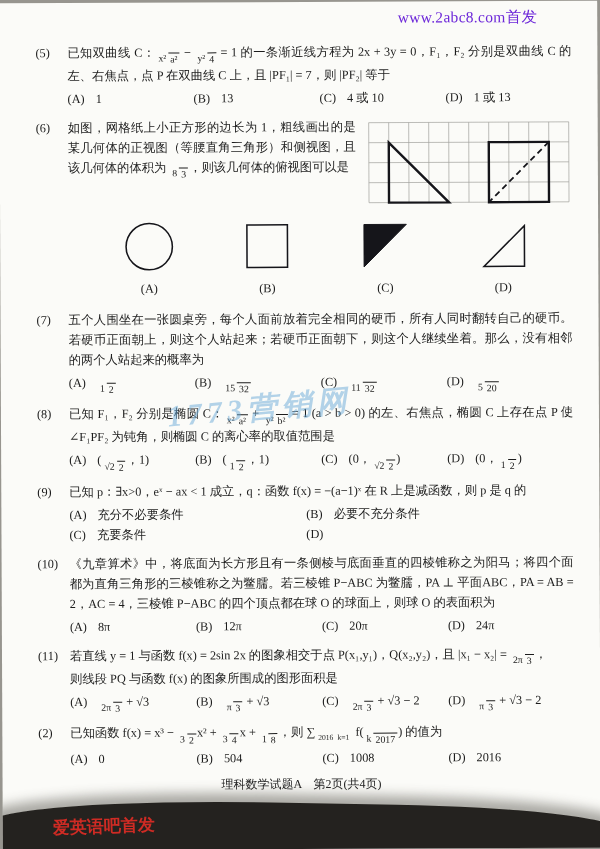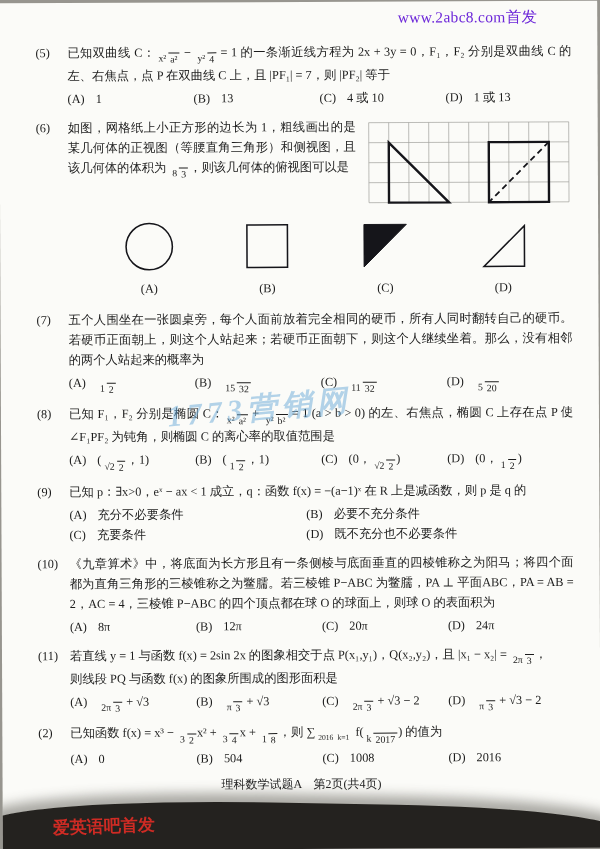--- a/index.html
+++ b/index.html
@@ -261,21 +261,20 @@
             <span class="opt">
                 <span class="lab">(B)</span>
                 <span class="val">必要不充分条件</span>
               </span>
             <span class="opt">
                 <span class="lab">(C)</span>
                 <span class="val">充要条件</span>
               </span>
             <span class="opt">
                 <span class="lab">(D)</span>
-                <span class="val">既不充分也不必要条件</span>
               </span>
           </div>
         </div>
       </div>
     </div>
 
     <div class="q">
       <div class="qline">
         <span class="qnum">(10)</span>
         <div class="qbody">

